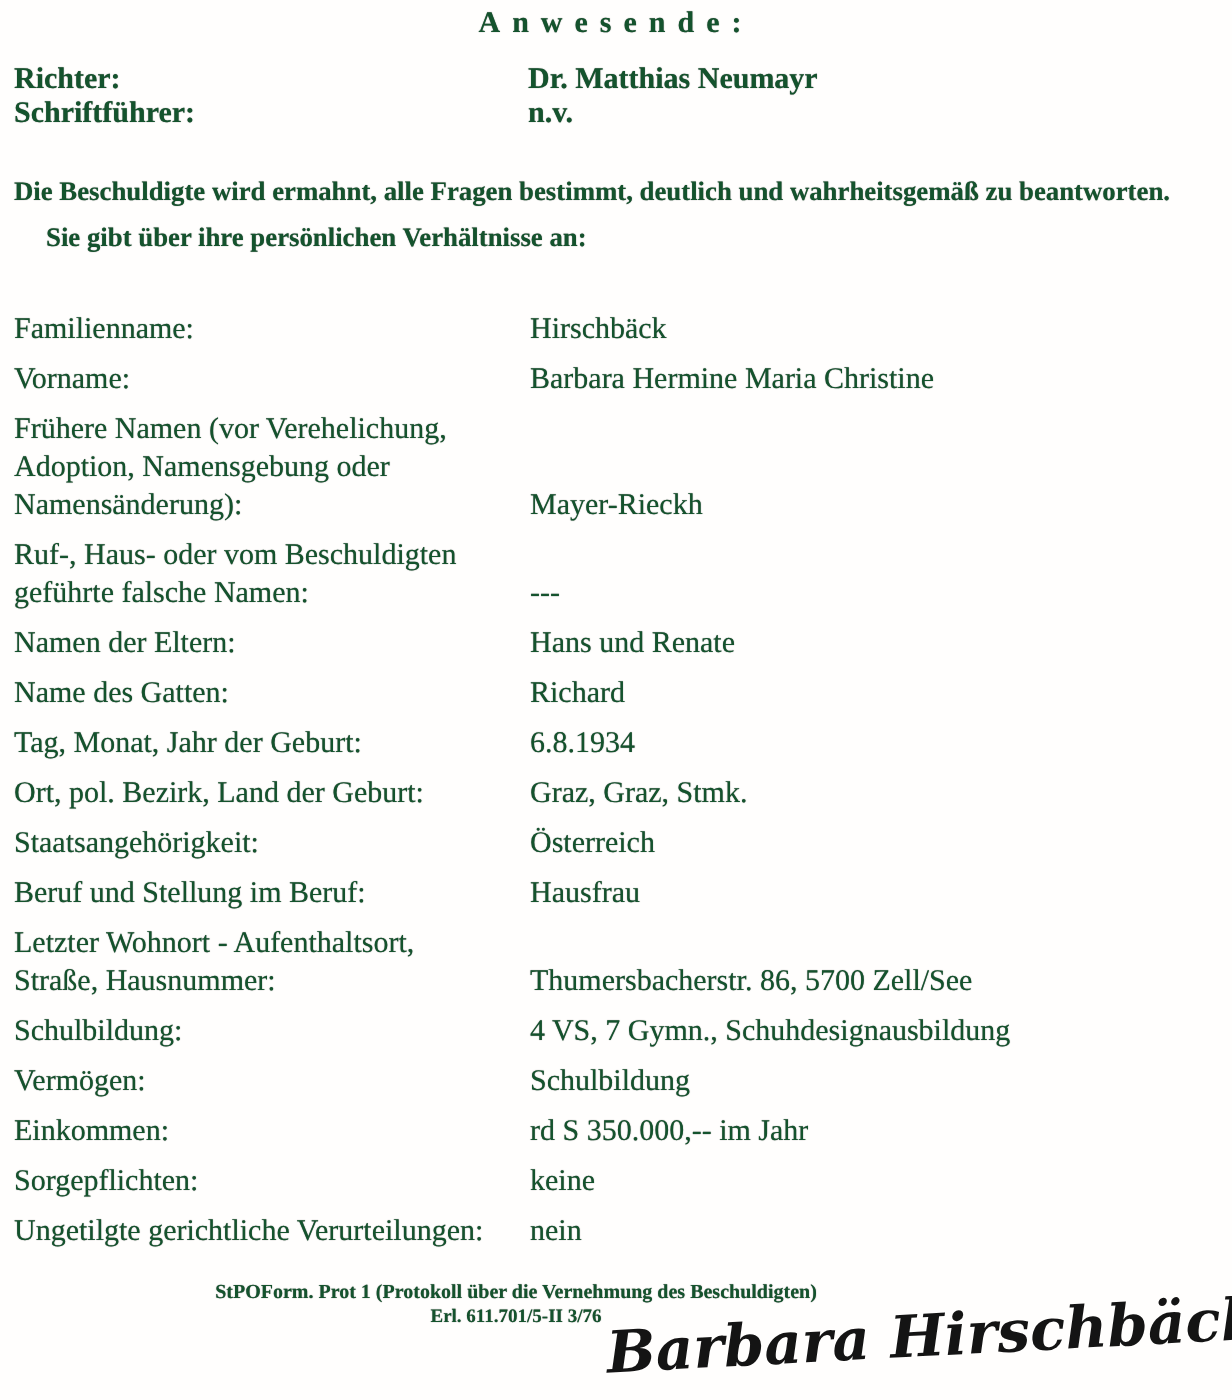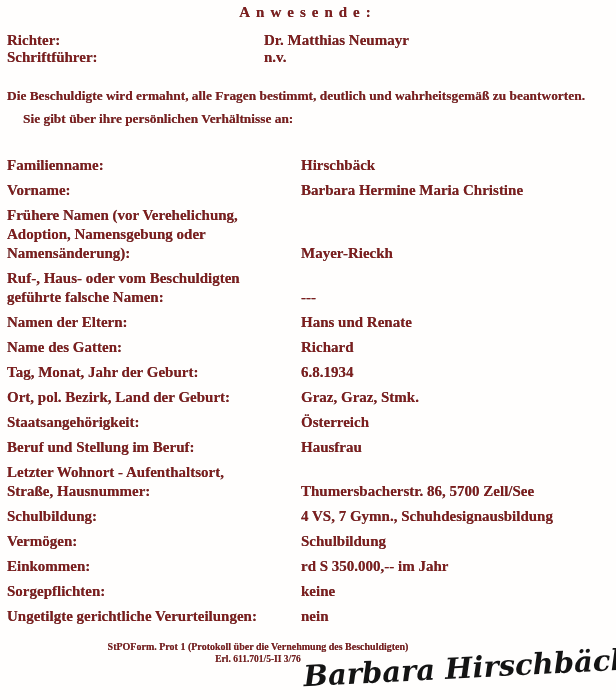--- a/index.html
+++ b/index.html
@@ -3,21 +3,21 @@
 <meta charset="utf-8">
 <style>
   html, body { margin: 0; padding: 0; background: #e8e8e8; }
   .page {
     position: relative;
     width: 616px;
     height: 700px;
     margin: 0 auto;
     background: #fffefd;
     font-family: "Liberation Serif", serif;
-    color: #7f1d1d;
+    color: #14532d;
     overflow: hidden;
     box-sizing: border-box;
   }
   .ink { text-shadow: 0 0 0.5px rgba(10,10,10,0.6); }
 
   .doc-title {
     margin: 0;
     padding-top: 4px;
     text-align: center;
     font-size: 15px;
@@ -41,22 +41,21 @@
     font-weight: bold;
     line-height: 16px;
   }
 
   .form-block { margin: 29px 0 0 7px; }
   .form-row {
     display: flex;
     align-items: flex-end;
     margin-bottom: 6px;
     font-size: 15px;
-    font-weight: 700;
-    gap: 36px;
+    font-weight: 400;
   }
   .form-row .lbl {
     flex: 0 0 258px;
     white-space: pre-line;
     line-height: 19px;
   }
   .form-row .val { line-height: 19px; }
 
   .footer {
     position: absolute;

